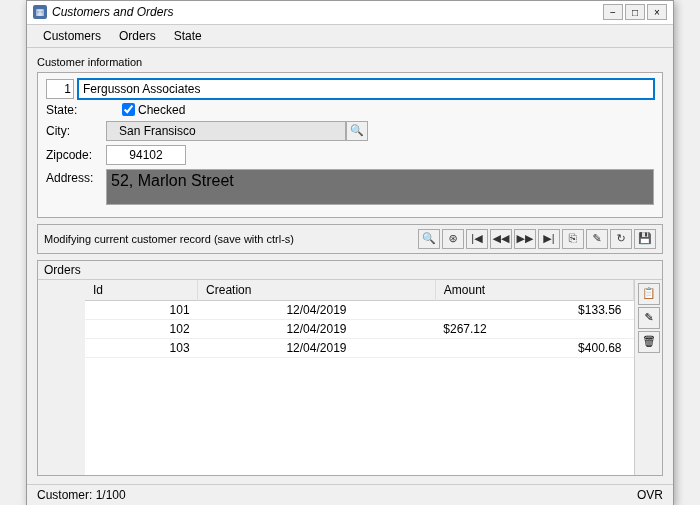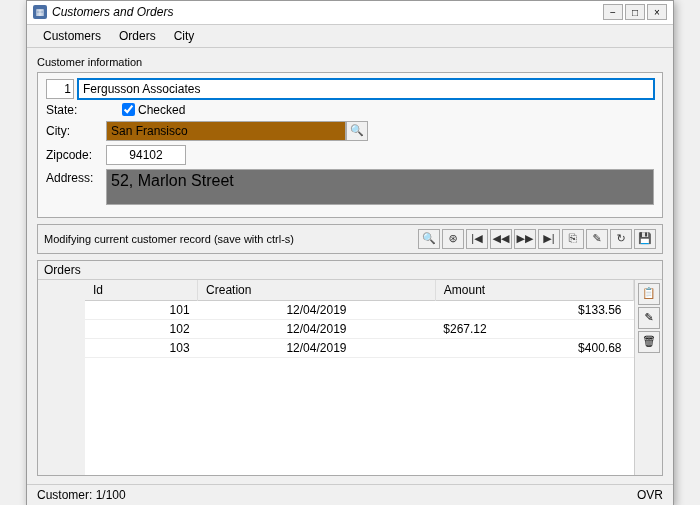--- a/index.html
+++ b/index.html
@@ -147,22 +147,22 @@
 
     .city-row {
       display: flex;
       align-items: center;
     }
 
     .city-field {
       width: 240px;
       height: 20px;
       border: 1px solid #aaa;
-      background: #a16207;
-      padding: 0 4px;
+      background: #e5e5e5;
+      padding: 0 12px;
       font-size: 12px;
     }
 
     .search-btn {
       width: 22px;
       height: 20px;
       border: 1px solid #aaa;
       background: #f0f0f0;
       cursor: pointer;
       display: flex;
@@ -315,21 +315,21 @@
     <div class="titlebar-controls">
       <button class="titlebar-btn">−</button>
       <button class="titlebar-btn">□</button>
       <button class="titlebar-btn close-btn">×</button>
     </div>
   </div>
 
   <div class="menubar">
     <div class="menu-item">Customers</div>
     <div class="menu-item">Orders</div>
-    <div class="menu-item">City</div>
+    <div class="menu-item">State</div>
   </div>
 
   <div class="content">
 
     <div class="section-label">Customer information</div>
     <div class="customer-info-box">
 
       <div class="form-row">
         <input class="id-field" type="text" value="1" style="">
         <input class="name-field" type="text" value="Fergusson Associates" style="">

